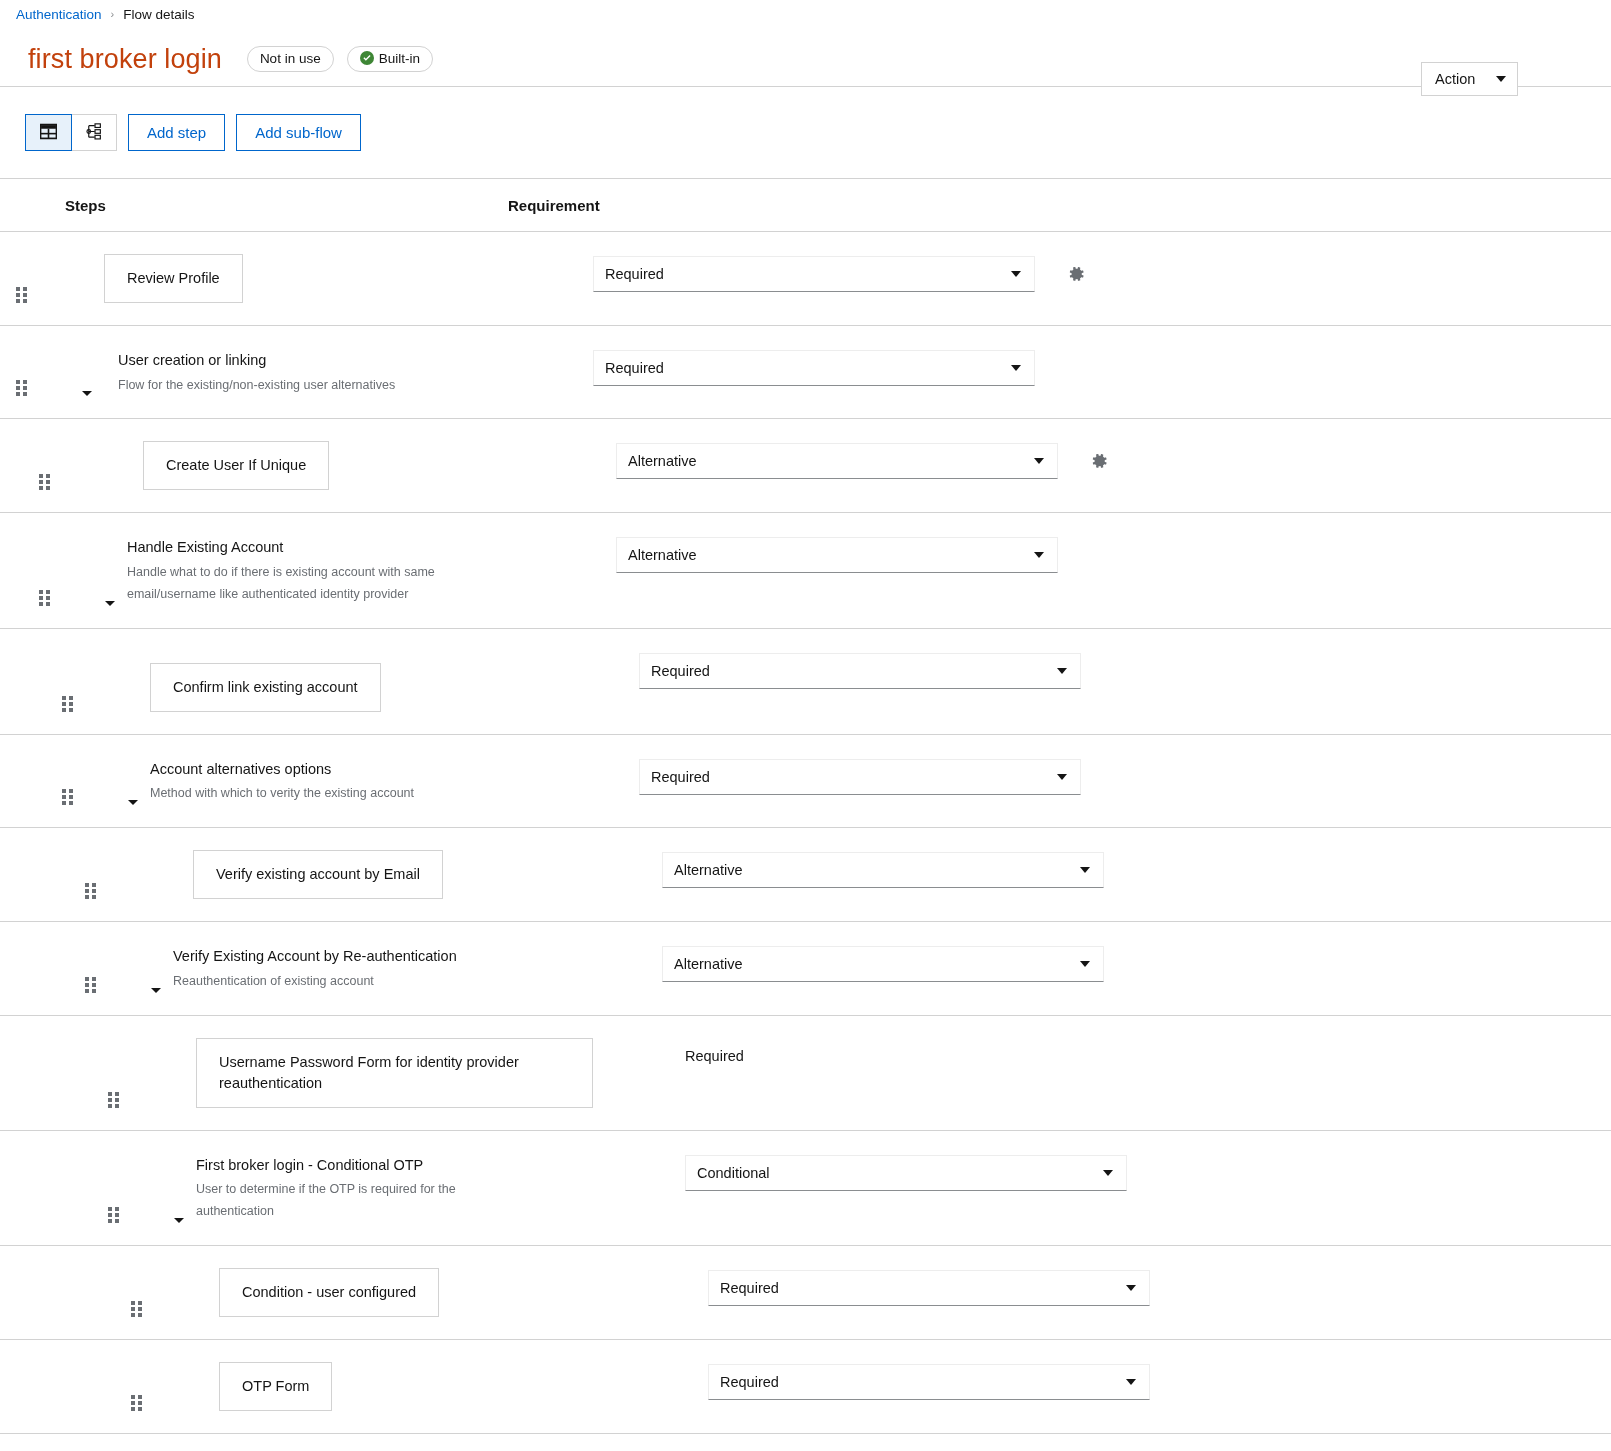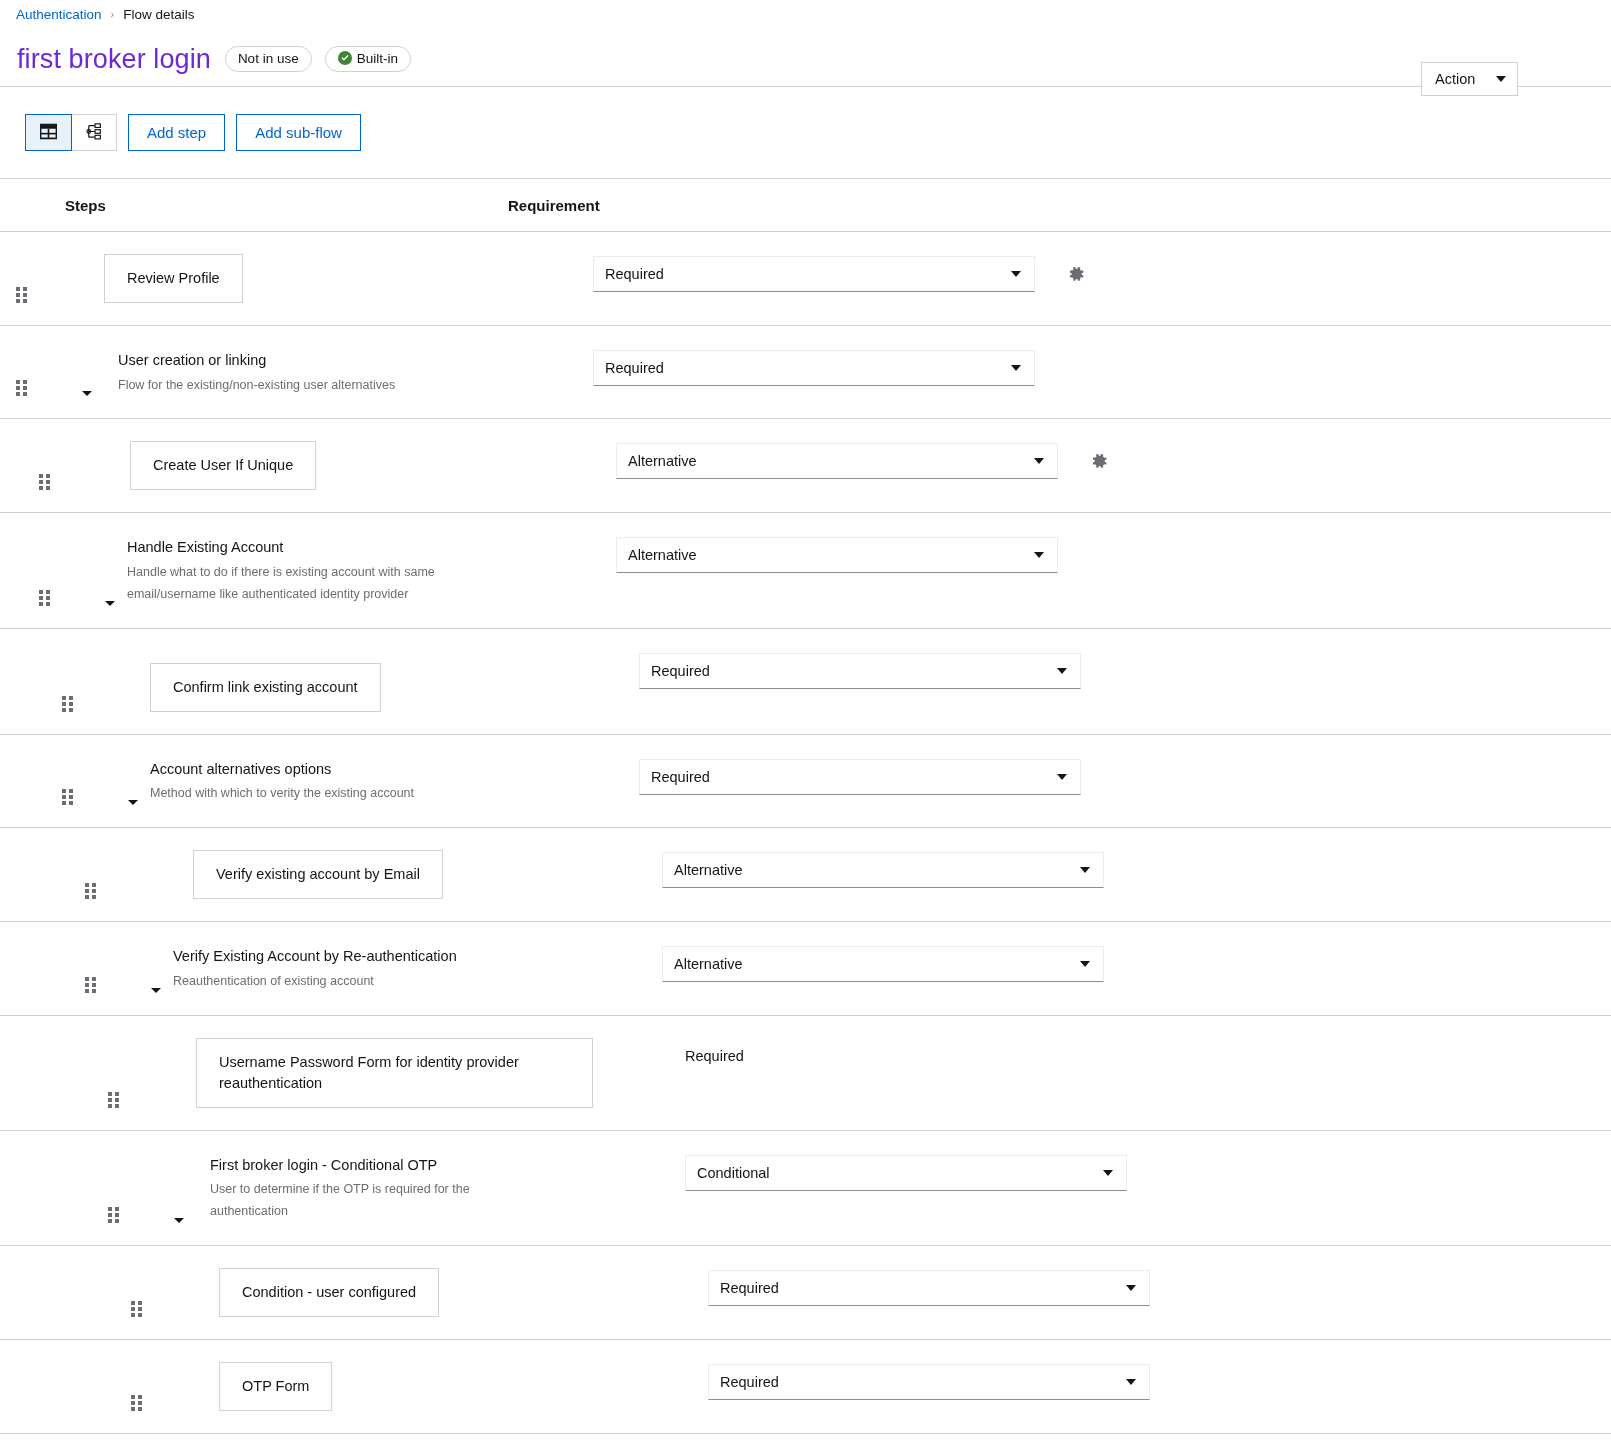--- a/index.html
+++ b/index.html
@@ -39,23 +39,23 @@
   .titlebar {
     display: flex;
     align-items: center;
     padding: 8px 16px 0 16px;
     height: 62px;
     position: relative;
   }
   .page-title {
     font-size: 27px;
     font-weight: 400;
-    color: #6d28d9;
+    color: #c2410c;
     letter-spacing: 0.1px;
-    margin: 1px;
+    margin: 12px;
     line-height: 1;
     white-space: nowrap;
   }
   .label-pill {
     display: inline-flex;
     align-items: center;
     gap: 5px;
     border: 1px solid #d2d2d2;
     border-radius: 30px;
     background: #fff;
@@ -411,21 +411,21 @@
           <div class="row-left" style="padding-left: 23px;">
             <div class="grip">
               <i></i>
               <i></i>
               <i></i>
               <i></i>
               <i></i>
               <i></i>
             </div>
             <div class="chev-cell" style="margin-left: 49px;"></div>
-            <div class="step-box" style="margin-left: 9px;">Create User If Unique</div>
+            <div class="step-box" style="margin-left: 22px;">Create User If Unique</div>
           </div>
           <div class="row-right">
             <div class="req-line" style="padding-left: 23px;">
               <button class="select">
                 <span>Alternative</span>
                 <span class="caret"></span>
               </button>
               <button class="gear-btn">
                 <svg width="18" height="18" viewBox="0 0 16 16" aria-hidden="true">
                   <path fill="#6a6e73" d="M8 5.4a2.6 2.6 0 1 0 0 5.2 2.6 2.6 0 0 0 0-5.2zm0 4a1.4 1.4 0 1 1 0-2.8 1.4 1.4 0 0 1 0 2.8z"></path>
@@ -585,21 +585,21 @@
               <i></i>
               <i></i>
               <i></i>
               <i></i>
               <i></i>
               <i></i>
             </div>
             <div class="chev-cell" style="margin-left: 49px;">
               <span class="chev"></span>
             </div>
-            <div class="subflow-text" style="margin-left: 20px;">
+            <div class="subflow-text" style="margin-left: 6px;">
               <div class="subflow-title">First broker login - Conditional OTP</div>
               <div class="subflow-desc">User to determine if the OTP is required for the authentication</div>
             </div>
           </div>
           <div class="row-right">
             <div class="req-line" style="padding-left: 92px;">
               <button class="select">
                 <span>Conditional</span>
                 <span class="caret"></span>
               </button>

